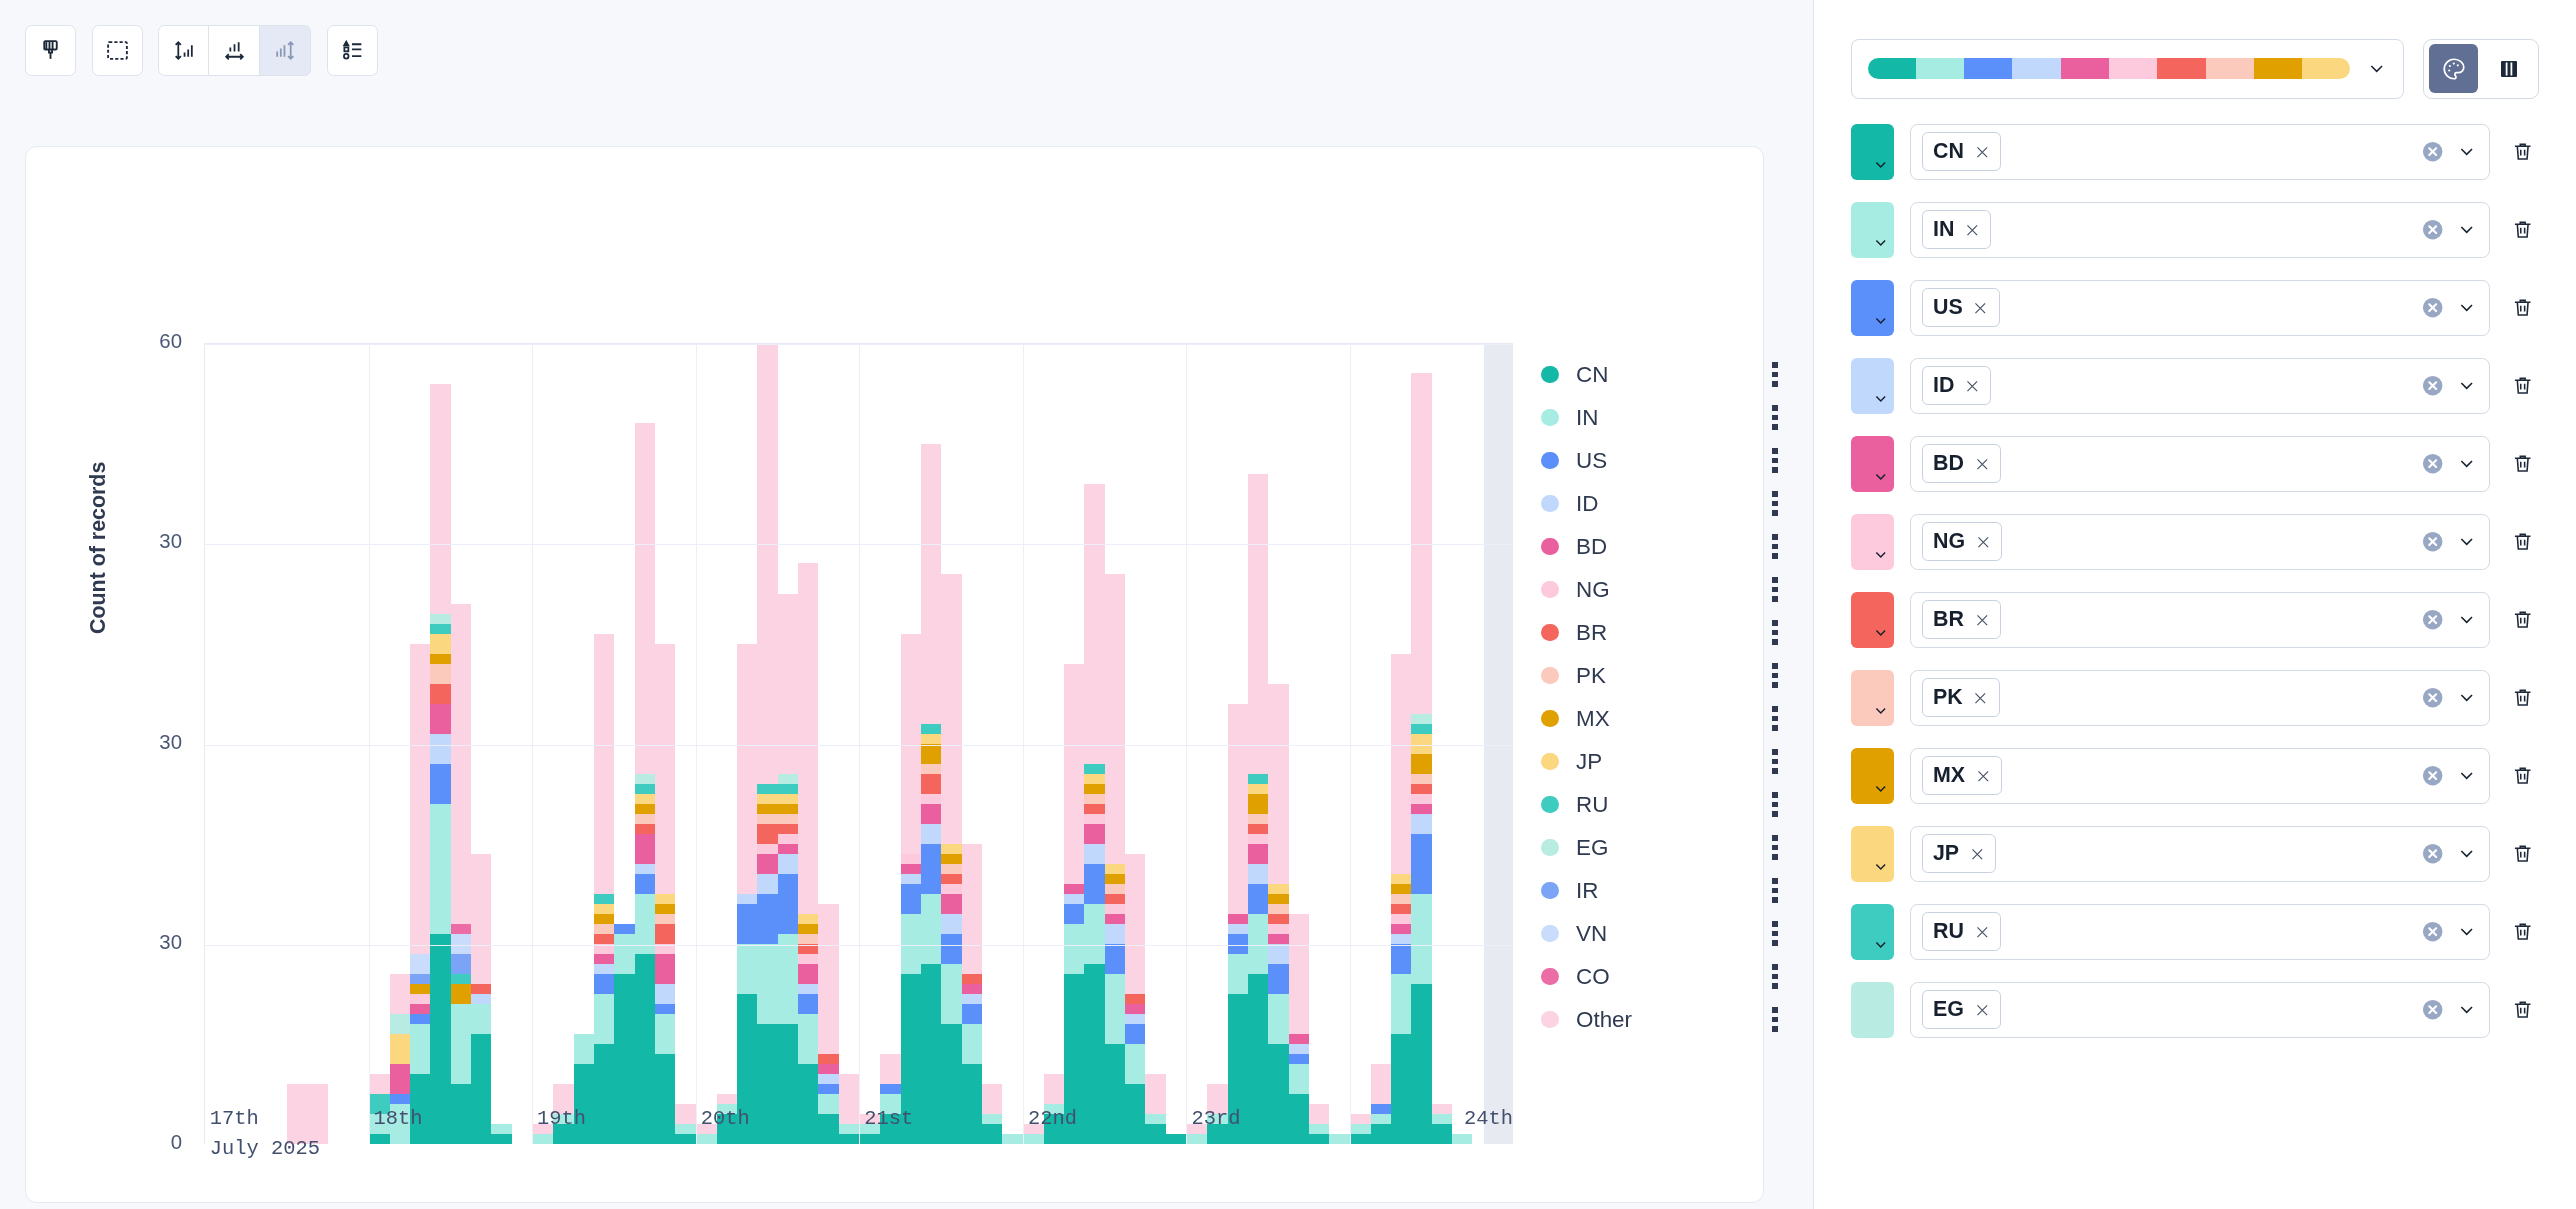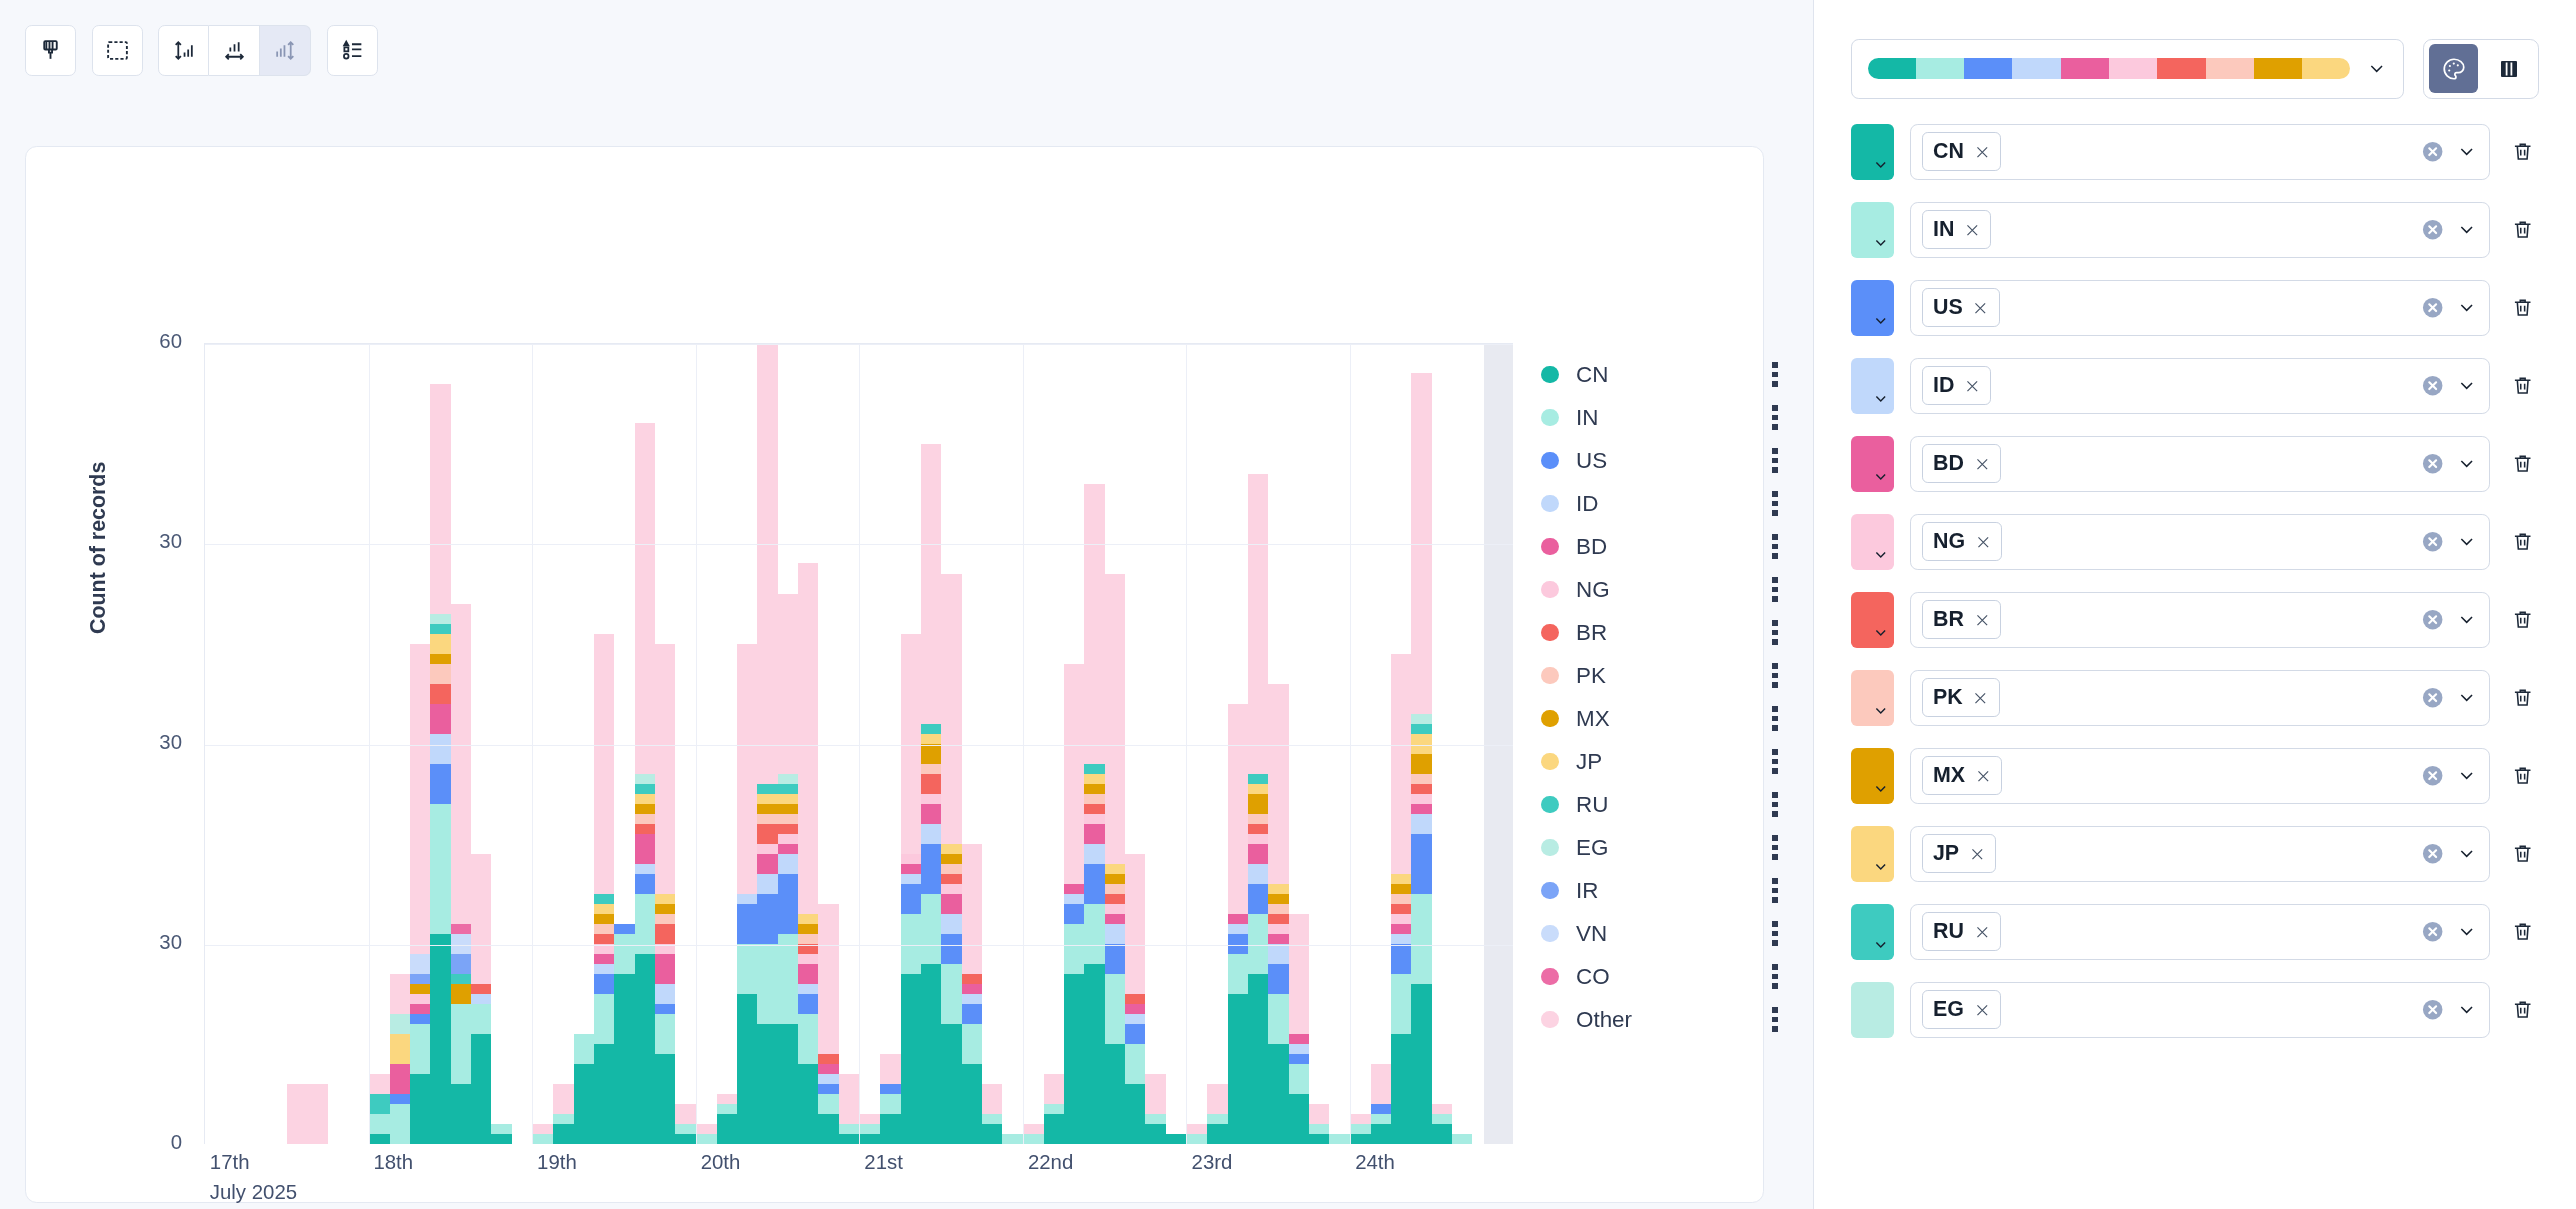--- a/index.html
+++ b/index.html
@@ -77,22 +77,23 @@
   .day-group { height: 100%; display: flex; align-items: flex-end; position: relative; }
   .day-group + .day-group { border-left: 1px solid #eceff7; }
   .bar { height: 100%; display: flex; flex-direction: column; justify-content: flex-end; }
   .seg { width: 100%; }
   #brush {
     position: absolute; top: 0; right: 0; height: 100%;
     width: 29px; background: rgba(110,126,168,0.16);
   }
 
   #x-labels {
-    position: absolute; left: 178px; top: 1004px; width: 1309px;
+    position: absolute; left: 178px; top: 960px; width: 1309px;
     display: flex;
+    font-family: Liberation Mono, monospace;
   }
   .x-lab { font-size: 20.4px; color: #42506e; position: relative; padding-left: 5.8px; }
   .x-lab .sub { display: block; margin-top: 7px; }
 
   
   #legend {
     position: absolute; left: 1515px; top: 206px; width: 243px;
   }
   .legend-row {
     display: flex; align-items: center; height: 43px; cursor: pointer;
@@ -701,21 +702,21 @@
             <div class="gridline" style="top: 0px;"></div>
           </div>
         <div id="x-labels">
             <div class="x-lab" style="width: 12.5%;"><span>17th</span><span class="sub">July 2025</span></div>
             <div class="x-lab" style="width: 12.5%;"><span>18th</span></div>
             <div class="x-lab" style="width: 12.5%;"><span>19th</span></div>
             <div class="x-lab" style="width: 12.5%;"><span>20th</span></div>
             <div class="x-lab" style="width: 12.5%;"><span>21st</span></div>
             <div class="x-lab" style="width: 12.5%;"><span>22nd</span></div>
             <div class="x-lab" style="width: 12.5%;"><span>23rd</span></div>
-            <div class="x-lab" style="width: 12.5%;"><span>24th</span></div>
+            <div class="x-lab" style="width: 12.5%; text-align: right;"><span>24th</span></div>
           </div>
 
         <div id="legend">
             <div class="legend-row">
               <span class="legend-dot" style="background: rgb(20, 184, 166);"></span>
               <span class="legend-label">CN</span>
               <span class="grip">
                 <i></i>
                 <i></i>
                 <i></i>

